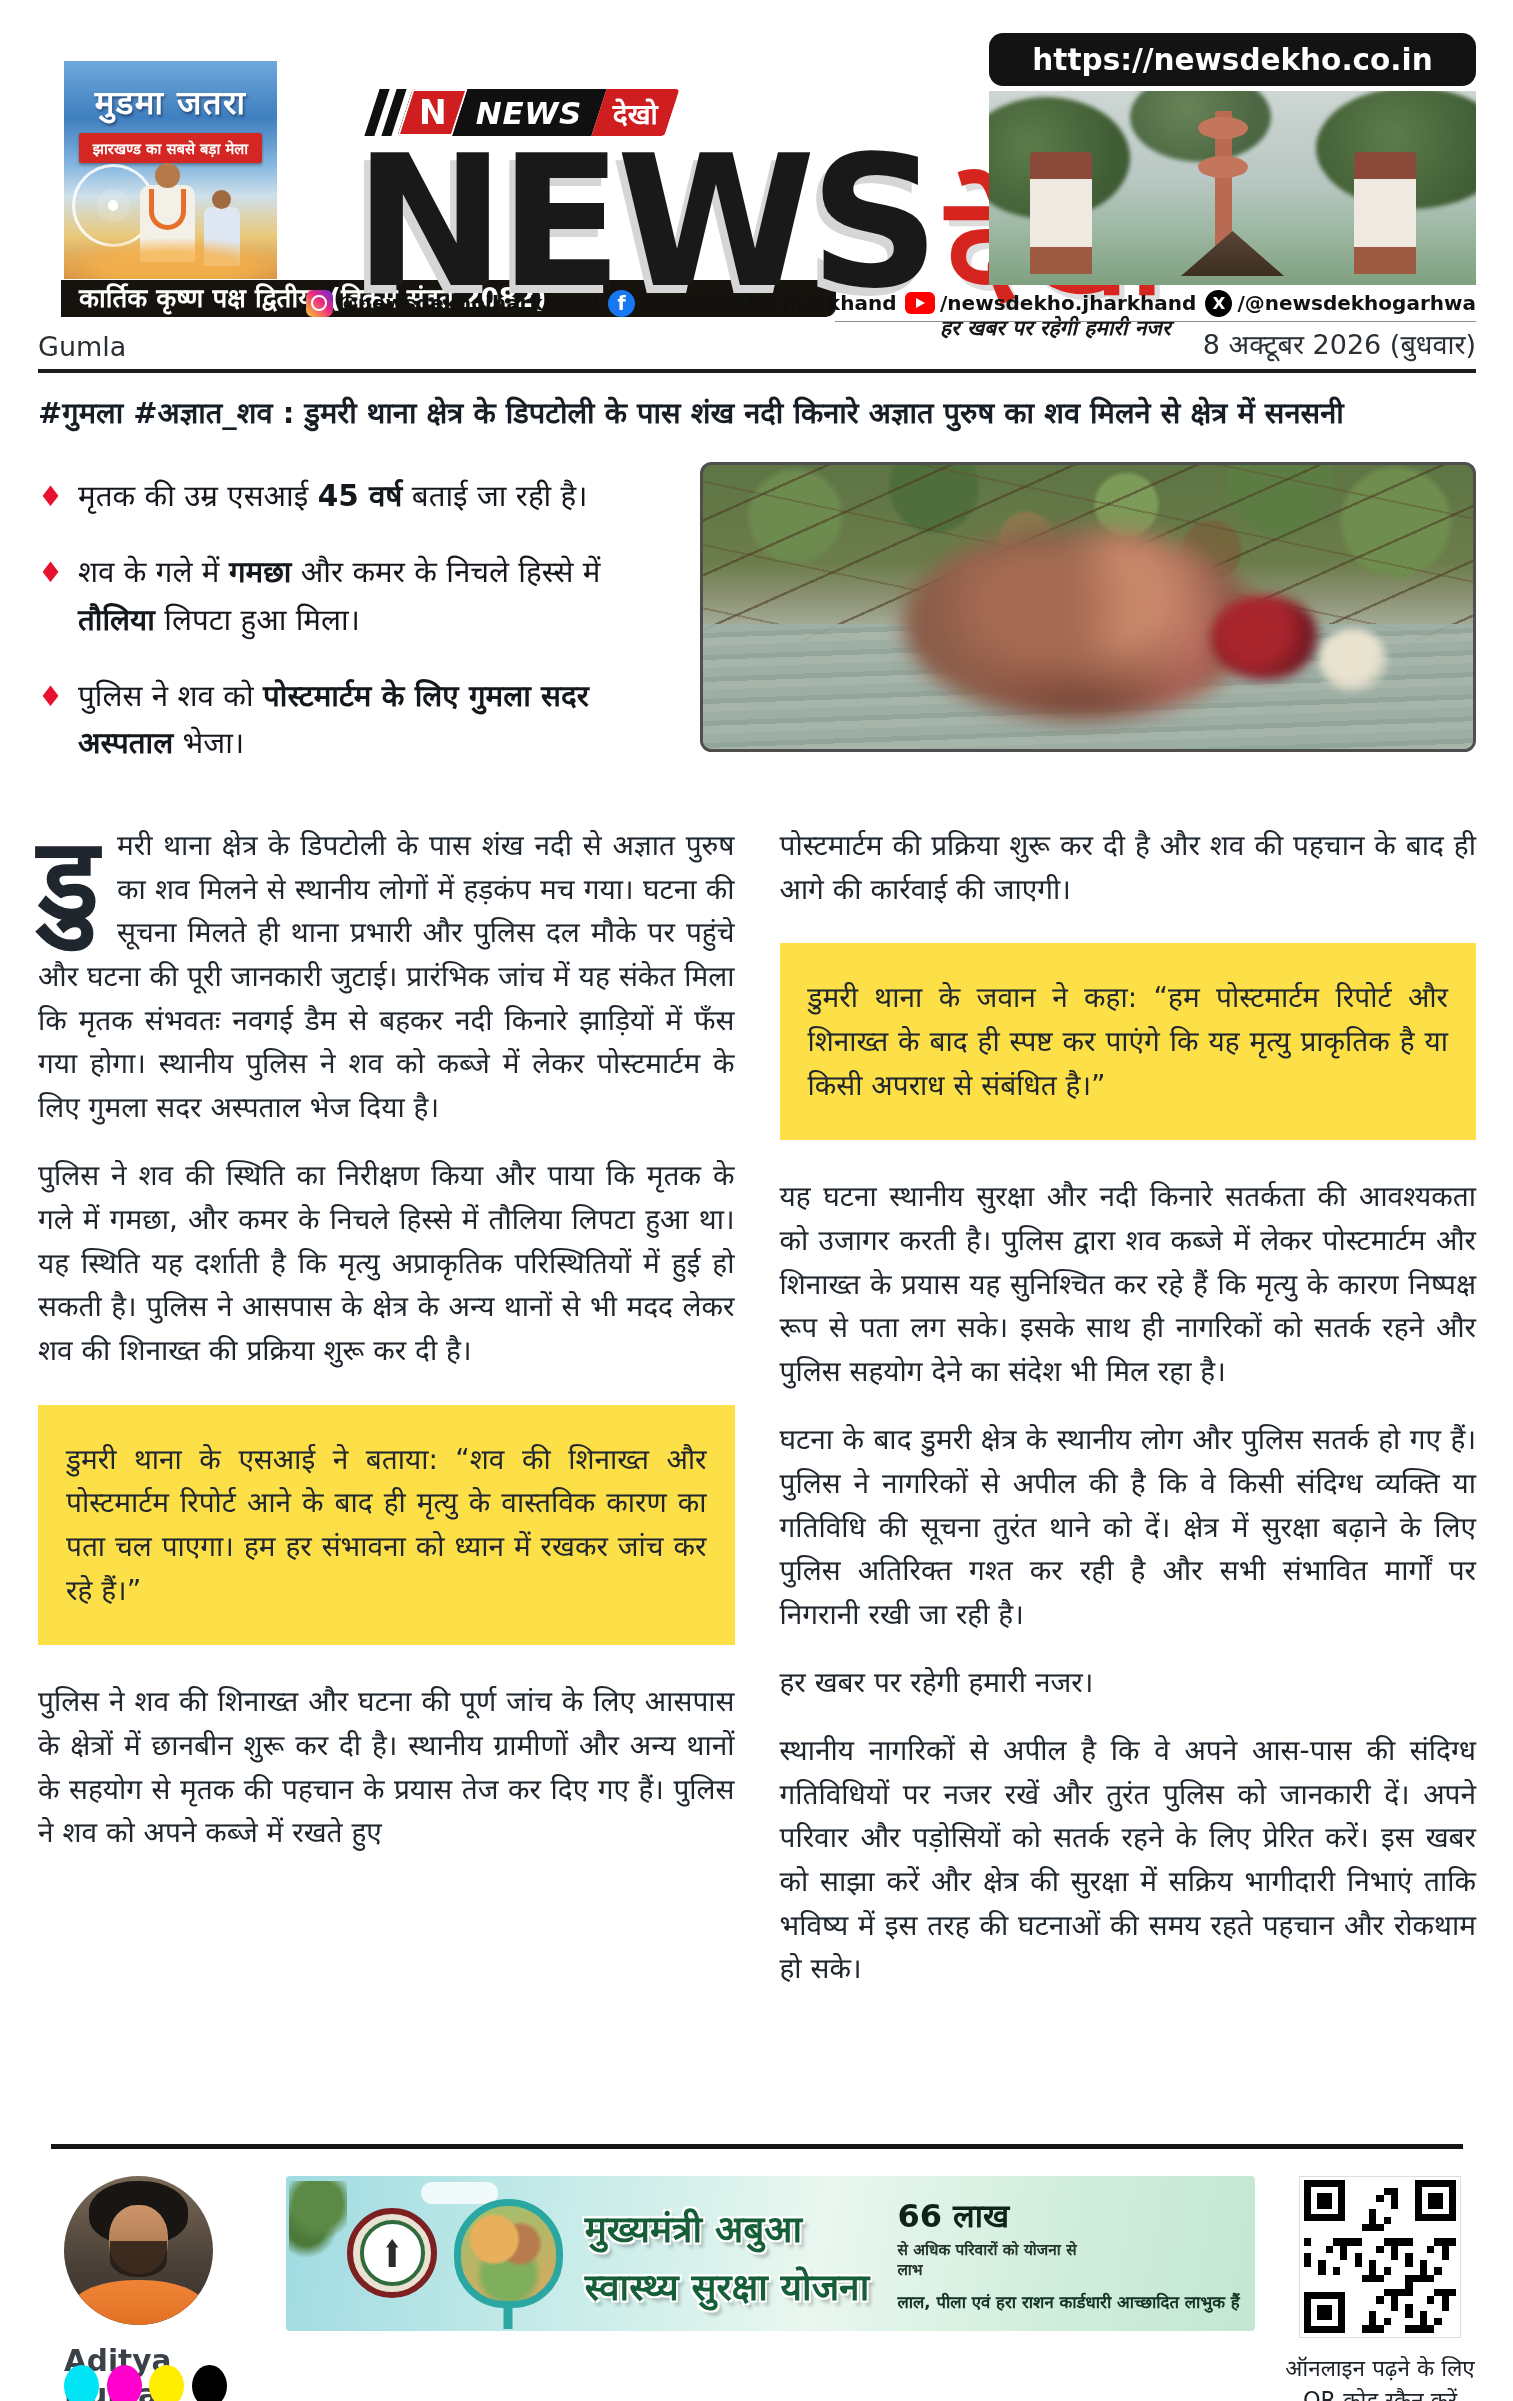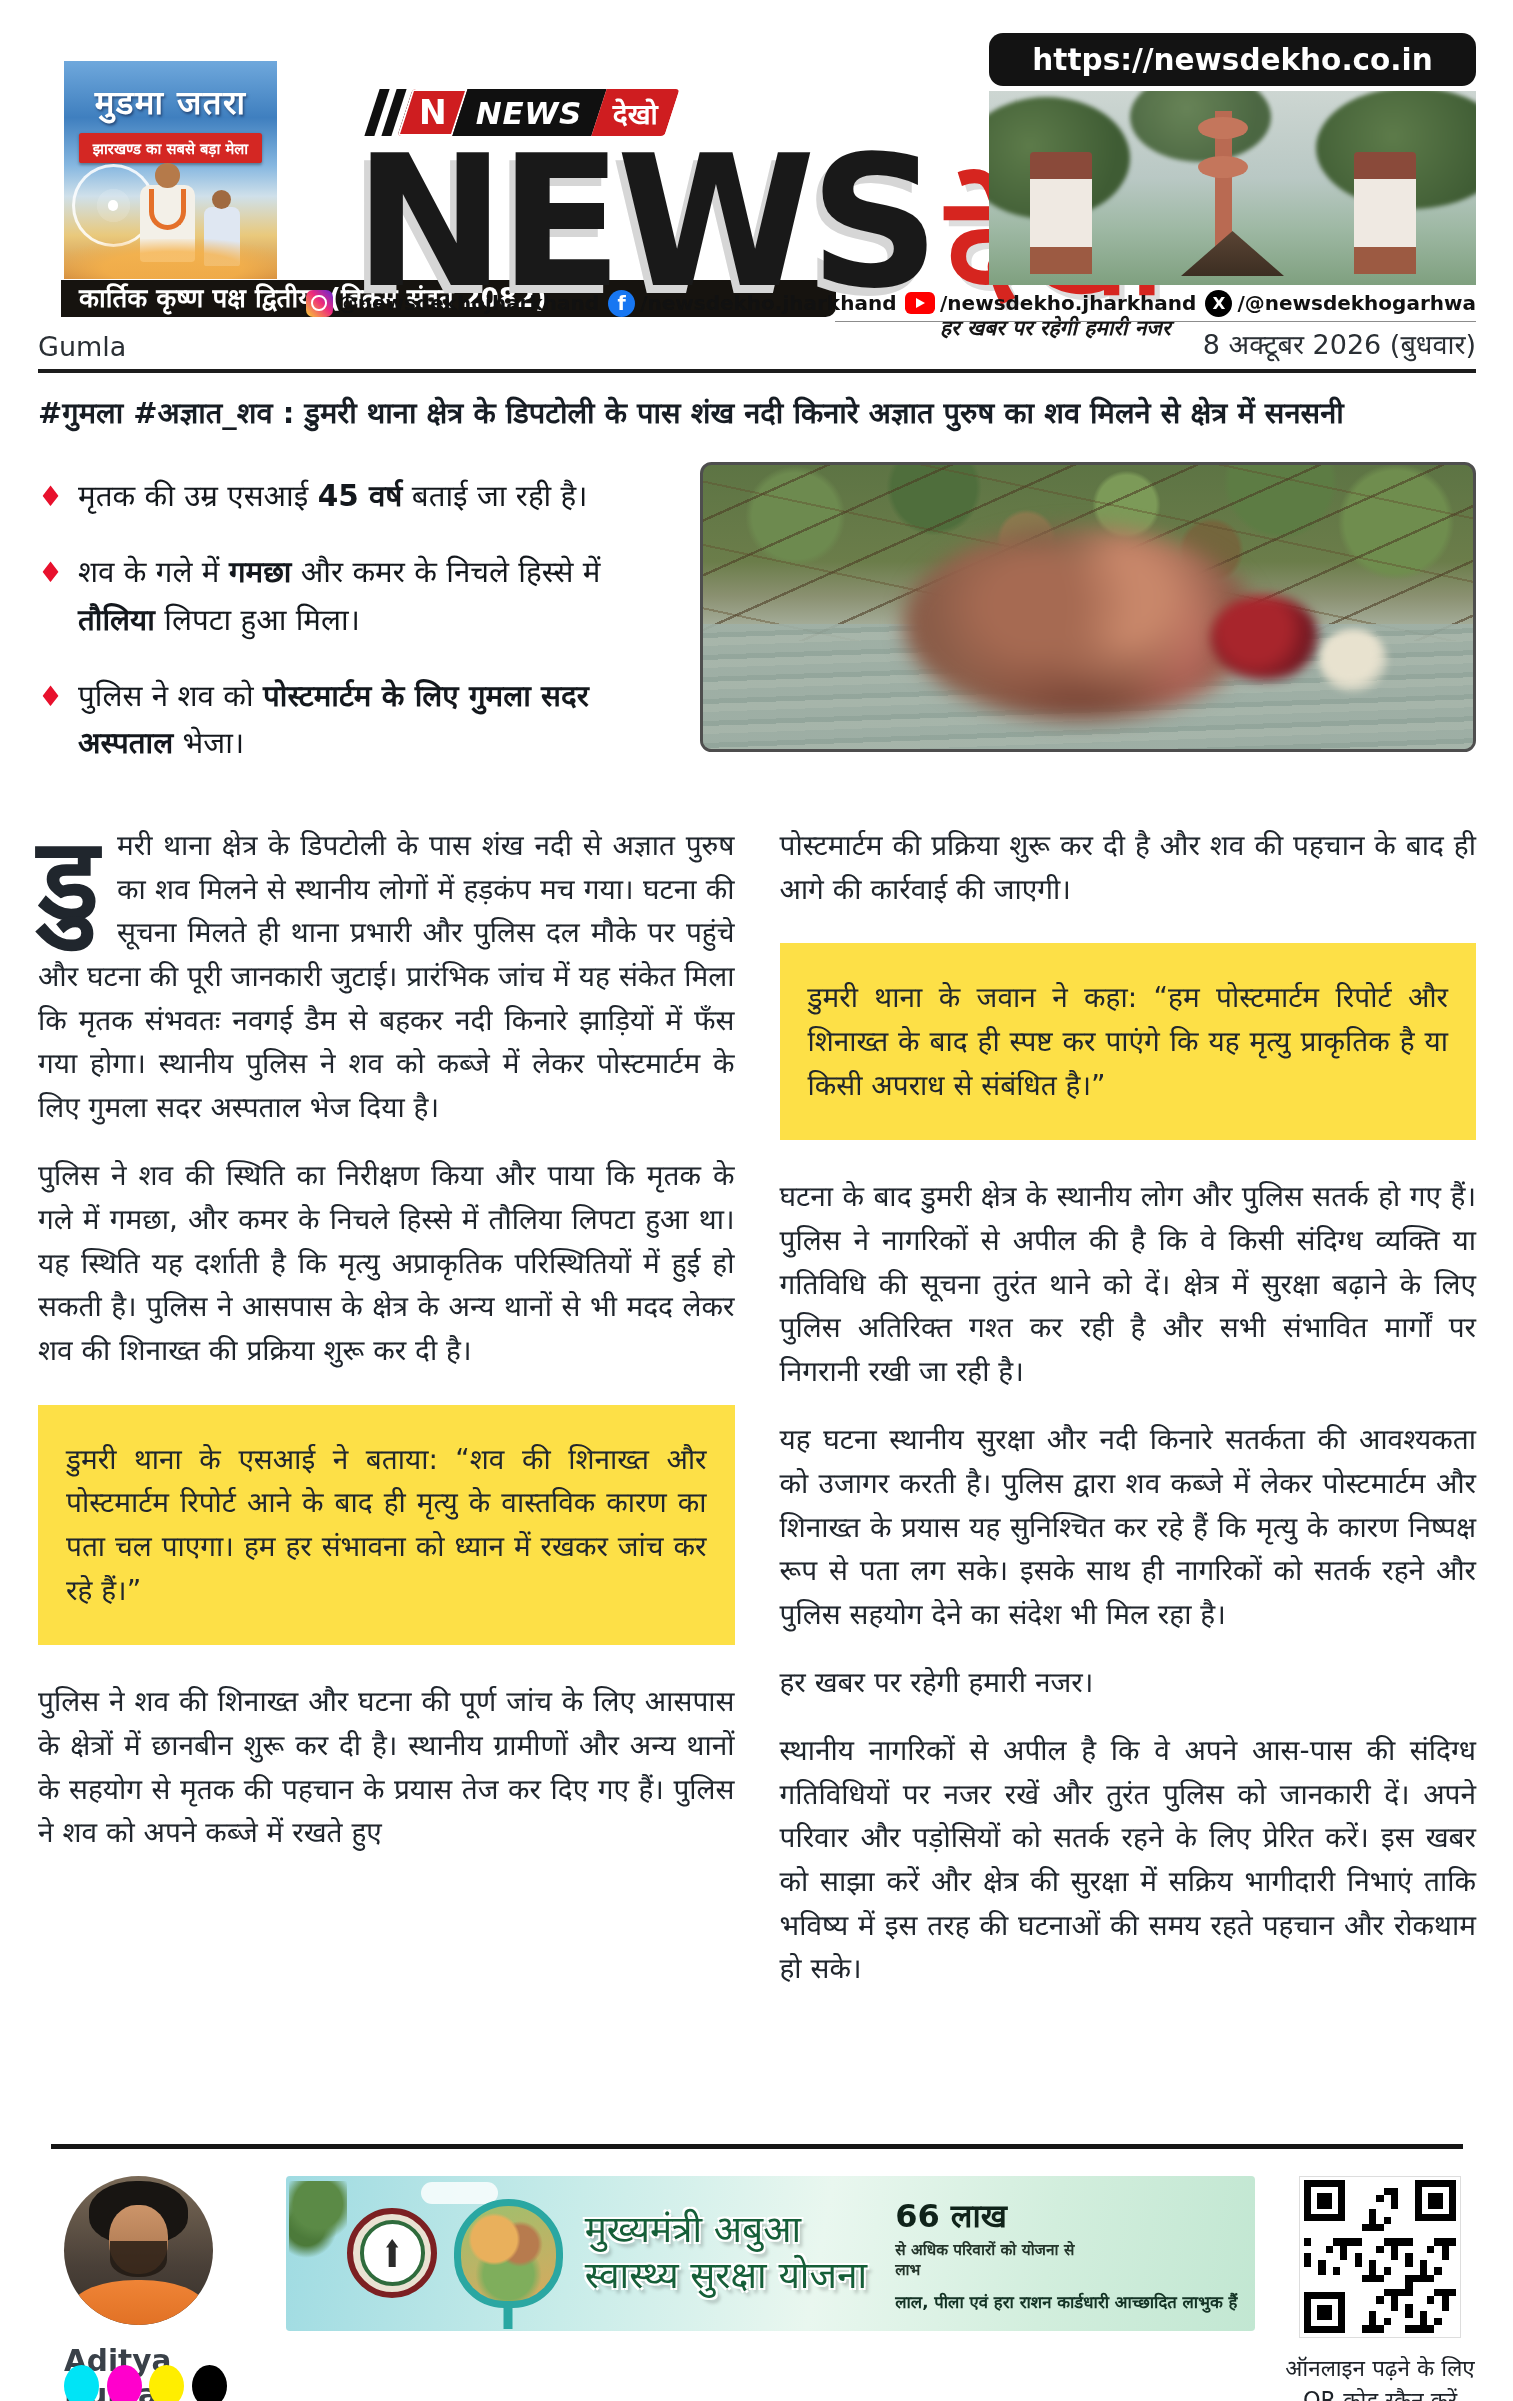--- a/index.html
+++ b/index.html
@@ -145,22 +145,22 @@
   .seal { width:90px; height:90px; border-radius:50%; border:6.4px solid #7c2022; background:radial-gradient(circle,#fff 0 55%,#e9e2d2 56% 100%); position:relative; flex:0 0 auto; margin-left:45px; }
   .seal-ring { position:absolute; inset:6.4px; border:4.5px solid #2f6b3c; border-radius:50%; }
   .seal-core { position:absolute; left:50%; top:50%; width:22px; height:28px; transform:translate(-50%,-50%); background:#2b2b2b; clip-path:polygon(50% 0,78% 30%,66% 30%,66% 100%,34% 100%,34% 30%,22% 30%); }
   .family-heart { width:109px; height:109px; border-radius:50% 50% 46% 46%; border:7.7px solid #2aa7a2; flex:0 0 auto;
     background:radial-gradient(circle at 35% 35%,#e9b05c 0 26%,transparent 30%),
                radial-gradient(circle at 62% 40%,#b77b4e 0 22%,transparent 28%),
                radial-gradient(circle at 50% 72%,#7fae5c 0 30%,transparent 40%),
                linear-gradient(160deg,#9cc06e,#d8a95e); position:relative; }
   .fh-stem { position:absolute; left:50%; bottom:-28px; width:9px; height:28px; background:#2aa7a2; transform:translateX(-50%); }
   .ad-title { flex:0 0 auto; margin-left:5.1px; }
-  .ad-title-line { font-size:37px; font-weight:400; color:#155e38; line-height:1.25; white-space:nowrap;
-    text-shadow:1.9px 1.9px 0 #fff, -1.9px 1.9px 0 #fff, 1.9px -1.9px 0 #fff, -1.9px -1.9px 0 #fff, 3.8px 4.5px 3.8px rgba(0,0,0,.25); }
+  .ad-title-line { font-size:37px; font-weight:700; color:#155e38; line-height:1.25; white-space:nowrap;
+    text-shadow:1.9px 1.9px 0 #fff, -1.9px 1.9px 0 #fff, 1.9px -1.9px 0 #fff, -1.9px -1.9px 0 #fff, 3.8px 4.5px 3.8px rgba(0,0,0,.25);margin-top:12px; }
   .ad-stats { flex:0 0 auto; margin-left:11.5px; }
   .ad-stats-row { display:flex; gap:16.7px; }
   .stat { border-left:1.9px solid #2f7d5a; padding-left:14px; }
   .stat:first-child { border-left:none; padding-left:0; }
   .stat-value { font-size:32px; font-weight:900; color:#10231a; white-space:nowrap; }
   .stat-label { font-size:15.4px; font-weight:700; color:#24352b; width:192px; line-height:1.35; margin-top:3.8px; }
   .ad-note { margin-top:9px; font-size:16.7px; font-weight:800; color:#143325; text-align:center; }
 
   .qr-block { width:192px; flex:0 0 auto; text-align:center; }
   .qr { width:162px; height:162px; margin:0 auto; background:#fff; position:relative; border:1.3px solid #ddd; }
@@ -292,22 +292,22 @@
   <div class="article">
     <div class="col">
       <p><span class="dropcap">डु</span><span>मरी थाना क्षेत्र के डिपटोली के पास शंख नदी से अज्ञात पुरुष का शव मिलने से स्थानीय लोगों में हड़कंप मच गया। घटना की सूचना मिलते ही थाना प्रभारी और पुलिस दल मौके पर पहुंचे और घटना की पूरी जानकारी जुटाई। प्रारंभिक जांच में यह संकेत मिला कि मृतक संभवतः नवगई डैम से बहकर नदी किनारे झाड़ियों में फँस गया होगा। स्थानीय पुलिस ने शव को कब्जे में लेकर पोस्टमार्टम के लिए गुमला सदर अस्पताल भेज दिया है।</span></p>
       <p>पुलिस ने शव की स्थिति का निरीक्षण किया और पाया कि मृतक के गले में गमछा, और कमर के निचले हिस्से में तौलिया लिपटा हुआ था। यह स्थिति यह दर्शाती है कि मृत्यु अप्राकृतिक परिस्थितियों में हुई हो सकती है। पुलिस ने आसपास के क्षेत्र के अन्य थानों से भी मदद लेकर शव की शिनाख्त की प्रक्रिया शुरू कर दी है।</p>
       <div class="quote-box">डुमरी थाना के एसआई ने बताया: “शव की शिनाख्त और पोस्टमार्टम रिपोर्ट आने के बाद ही मृत्यु के वास्तविक कारण का पता चल पाएगा। हम हर संभावना को ध्यान में रखकर जांच कर रहे हैं।”</div>
       <p>पुलिस ने शव की शिनाख्त और घटना की पूर्ण जांच के लिए आसपास के क्षेत्रों में छानबीन शुरू कर दी है। स्थानीय ग्रामीणों और अन्य थानों के सहयोग से मृतक की पहचान के प्रयास तेज कर दिए गए हैं। पुलिस ने शव को अपने कब्जे में रखते हुए</p>
     </div>
     <div class="col">
       <p>पोस्टमार्टम की प्रक्रिया शुरू कर दी है और शव की पहचान के बाद ही आगे की कार्रवाई की जाएगी।</p>
       <div class="quote-box">डुमरी थाना के जवान ने कहा: “हम पोस्टमार्टम रिपोर्ट और शिनाख्त के बाद ही स्पष्ट कर पाएंगे कि यह मृत्यु प्राकृतिक है या किसी अपराध से संबंधित है।”</div>
+      <p>यह घटना स्थानीय सुरक्षा और नदी किनारे सतर्कता की आवश्यकता को उजागर करती है। पुलिस द्वारा शव कब्जे में लेकर पोस्टमार्टम और शिनाख्त के प्रयास यह सुनिश्चित कर रहे हैं कि मृत्यु के कारण निष्पक्ष रूप से पता लग सके। इसके साथ ही नागरिकों को सतर्क रहने और पुलिस सहयोग देने का संदेश भी मिल रहा है।</p>
       <p>घटना के बाद डुमरी क्षेत्र के स्थानीय लोग और पुलिस सतर्क हो गए हैं। पुलिस ने नागरिकों से अपील की है कि वे किसी संदिग्ध व्यक्ति या गतिविधि की सूचना तुरंत थाने को दें। क्षेत्र में सुरक्षा बढ़ाने के लिए पुलिस अतिरिक्त गश्त कर रही है और सभी संभावित मार्गों पर निगरानी रखी जा रही है।</p>
-      <p>यह घटना स्थानीय सुरक्षा और नदी किनारे सतर्कता की आवश्यकता को उजागर करती है। पुलिस द्वारा शव कब्जे में लेकर पोस्टमार्टम और शिनाख्त के प्रयास यह सुनिश्चित कर रहे हैं कि मृत्यु के कारण निष्पक्ष रूप से पता लग सके। इसके साथ ही नागरिकों को सतर्क रहने और पुलिस सहयोग देने का संदेश भी मिल रहा है।</p>
       <p class="plain">हर खबर पर रहेगी हमारी नजर।</p>
       <p>स्थानीय नागरिकों से अपील है कि वे अपने आस-पास की संदिग्ध गतिविधियों पर नजर रखें और तुरंत पुलिस को जानकारी दें। अपने परिवार और पड़ोसियों को सतर्क रहने के लिए प्रेरित करें। इस खबर को साझा करें और क्षेत्र की सुरक्षा में सक्रिय भागीदारी निभाएं ताकि भविष्य में इस तरह की घटनाओं की समय रहते पहचान और रोकथाम हो सके।</p>
     </div>
   </div>
 
   <div class="footer">
     <div class="footer-rule"></div>
     <div class="footer-inner">
       <div class="author-block">
         <div class="avatar">

